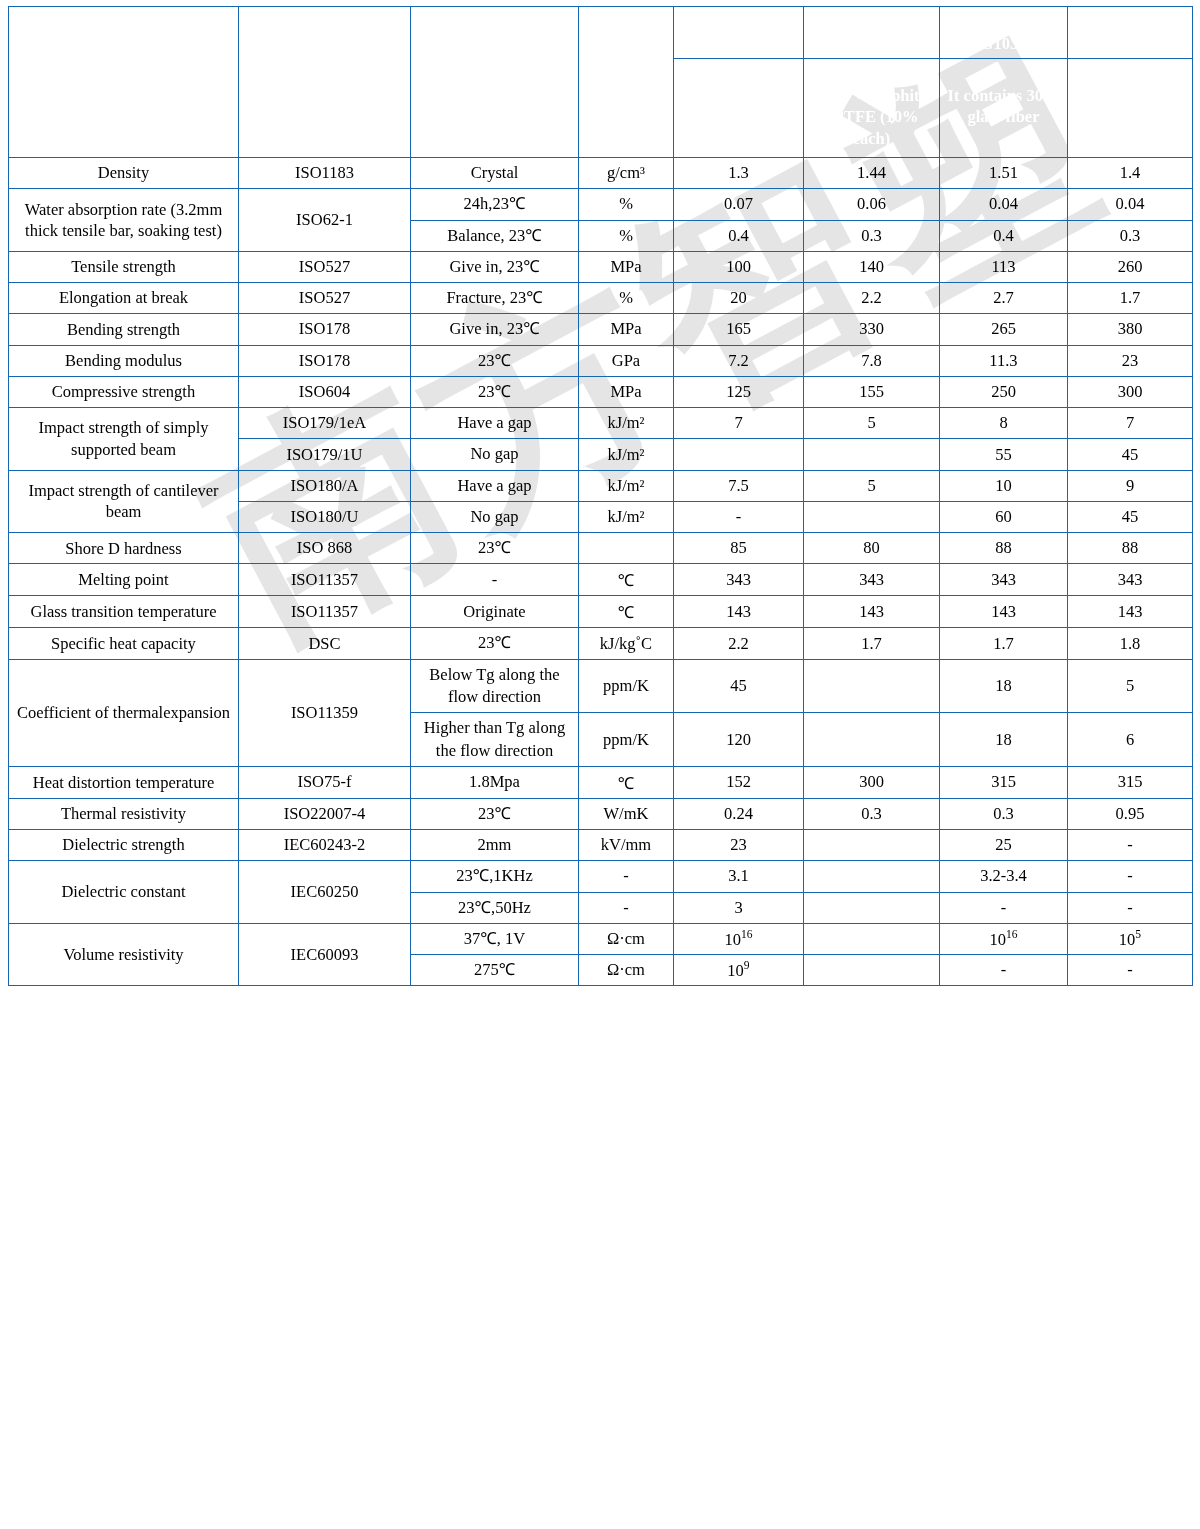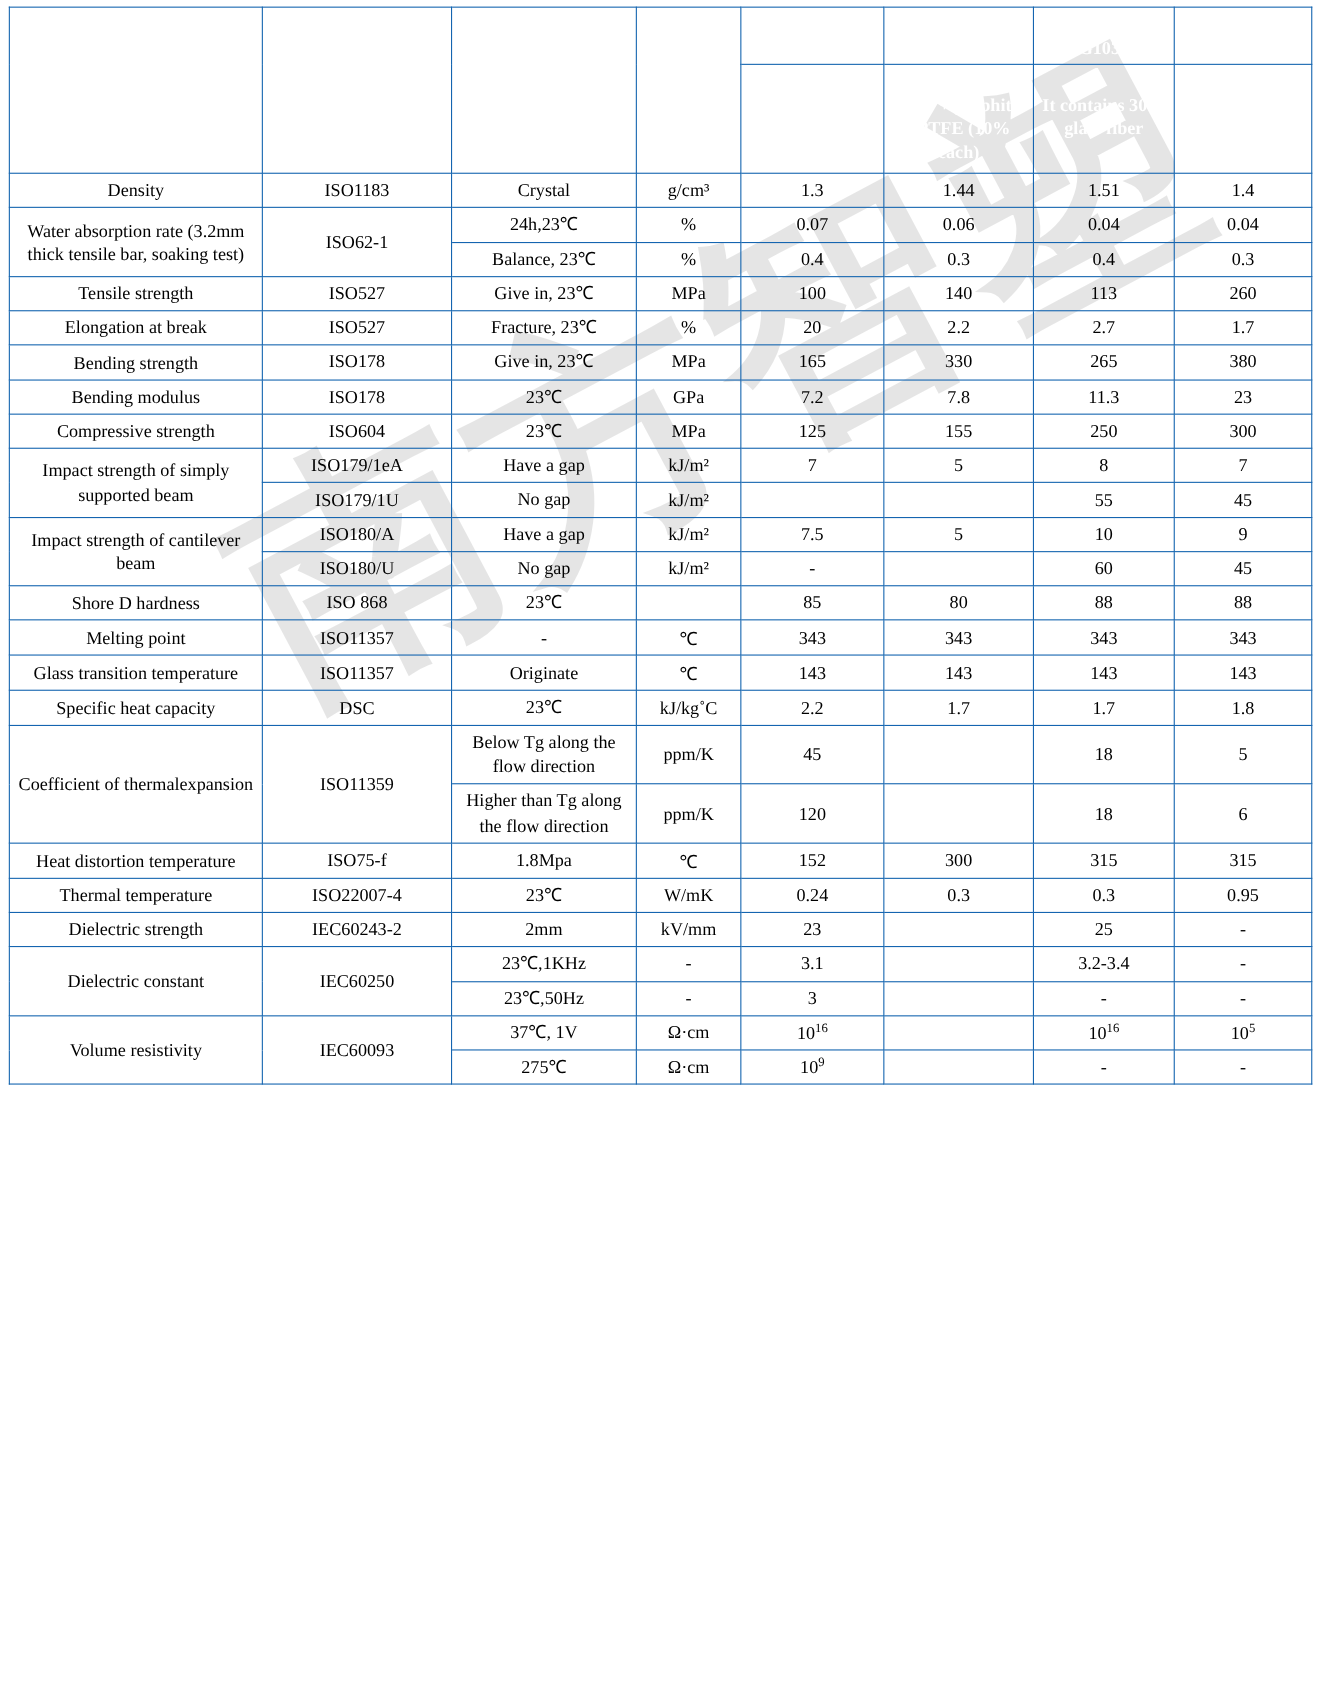--- a/index.html
+++ b/index.html
@@ -308,21 +308,21 @@
           <td class="item">Heat distortion temperature</td>
           <td class="crit">ISO75-f</td>
           <td class="cond">1.8Mpa</td>
           <td class="val">℃</td>
           <td class="val">152</td>
           <td class="val">300</td>
           <td class="val">315</td>
           <td class="val">315</td>
         </tr>
         <tr>
-          <td class="item">Thermal temperature</td>
+          <td class="item">Thermal resistivity</td>
           <td class="crit">ISO22007-4</td>
           <td class="cond">23℃</td>
           <td class="val">W/mK</td>
           <td class="val">0.24</td>
           <td class="val">0.3</td>
           <td class="val">0.3</td>
           <td class="val">0.95</td>
         </tr>
         <tr>
           <td class="item">Dielectric strength</td>

